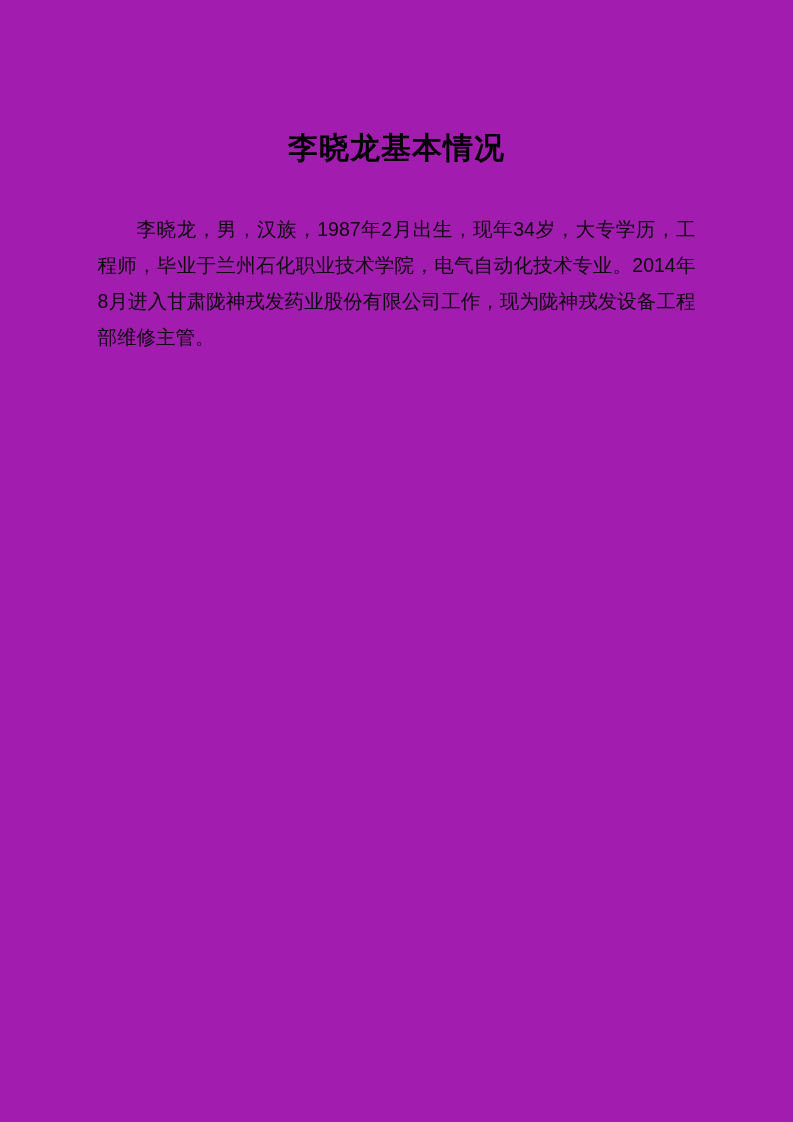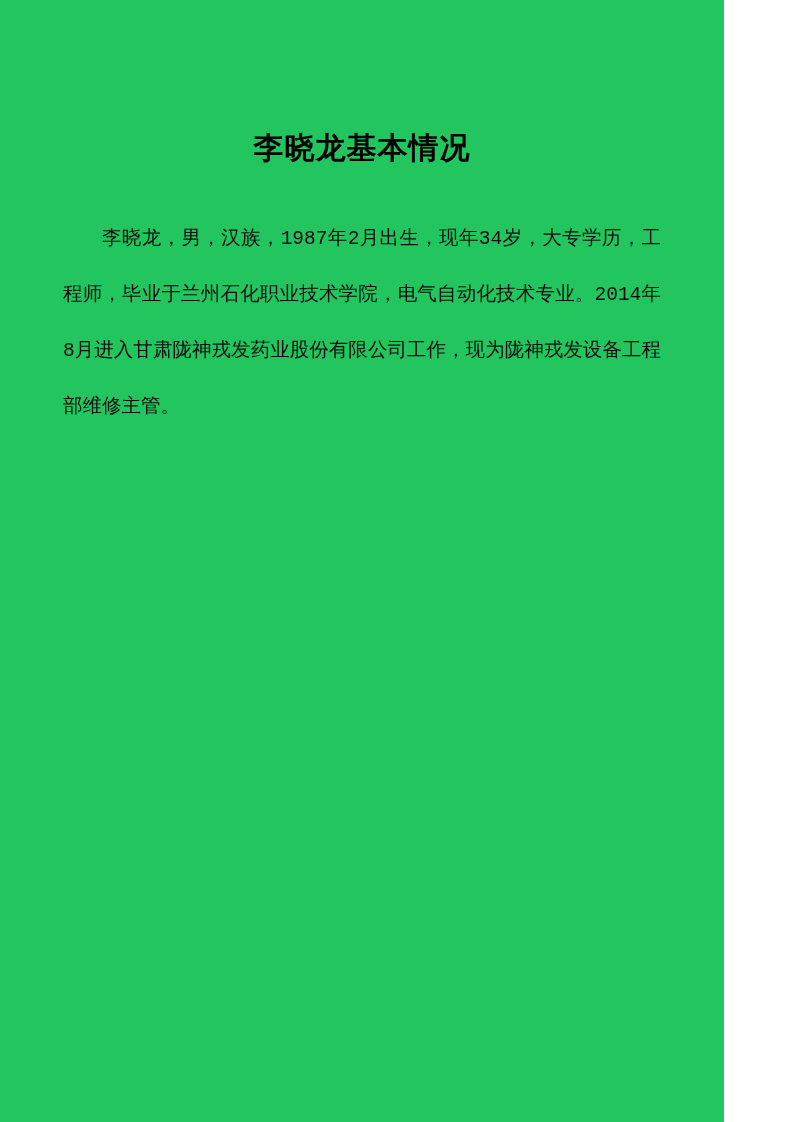--- a/index.html
+++ b/index.html
@@ -9,46 +9,46 @@
   }
   body {
     width: 793px;
     height: 1122px;
     font-family: "DejaVu Serif", "Liberation Serif", serif;
     color: #000000;
     overflow: hidden;
   }
   .page {
     position: relative;
-    width: 724px;
+    width: 793px;
     height: 1122px;
-    background: #22c55e;
+    background: #a21caf;
     box-sizing: border-box;
   }
   .doc-title {
     margin: 0;
     padding-top: 128px;
     text-align: center;
     font-family: "DejaVu Serif", "Liberation Serif", serif;
     font-weight: bold;
     font-size: 30px;
     letter-spacing: 1px;
     color: #000000;
     line-height: 1.3;
   }
   .body-block {
     margin: 0 auto;
     padding-top: 44px;
     width: 598px;
   }
   .body-paragraph {
     margin: 0;
-    font-family: Liberation Mono, monospace;
+    font-family: Liberation Sans, sans-serif;
     font-size: 19.5px;
-    line-height: 56px;
+    line-height: 36px;
     text-align: justify;
     text-justify: inter-ideograph;
     text-indent: 2em;
     color: #0b0b0b;
     word-break: break-all;
   }
 </style>
 </head>
 <body>
 

